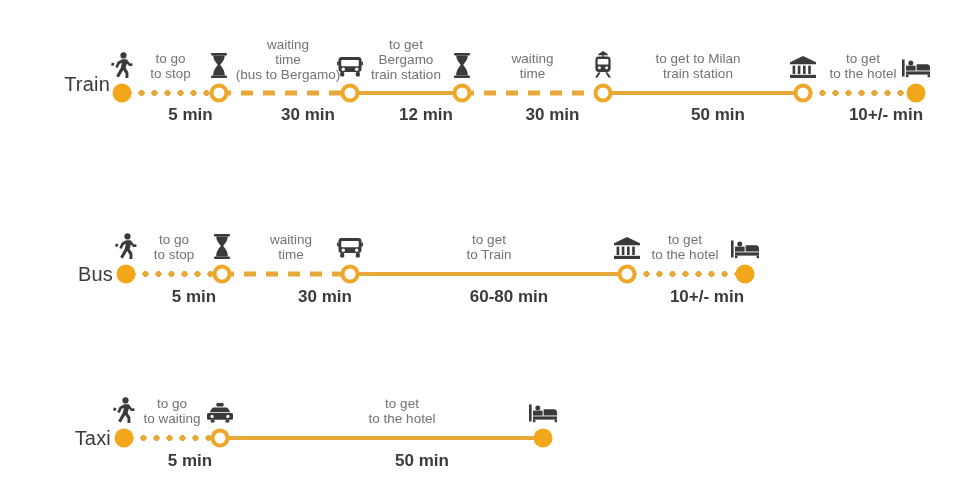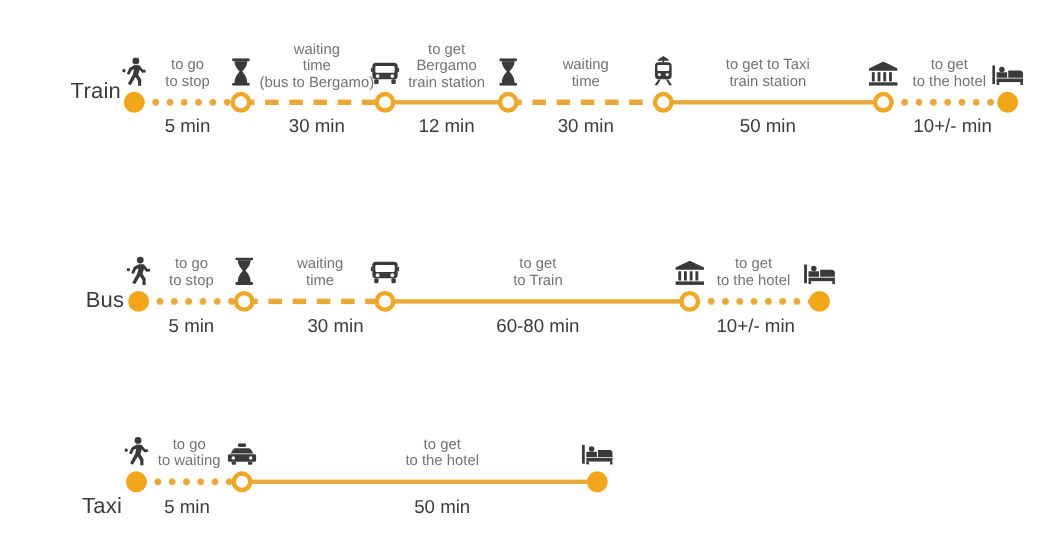--- a/index.html
+++ b/index.html
@@ -71,23 +71,24 @@
     font-size:13.5px;
     line-height:15px;
     color:#737373;
     white-space:nowrap;
   }
   .seg-duration{
     position:absolute;
     transform:translate(-50%,0);
     text-align:left;
     font-size:17px;
-    font-weight:normal;
+    font-weight:bold;
     color:#3b3b3b;
     white-space:nowrap;
+    margin-left:20px;
   }
   .node-icon{
     position:absolute;
     transform:translate(-50%,-100%);
     line-height:0;
   }
   .node-icon svg{display:block;}
 </style>
 </head>
 <body>
@@ -202,21 +203,21 @@
   <div class="seg-caption" style="left:406px;top:37px;">
       <div>to get</div>
       <div>Bergamo</div>
       <div>train station</div>
     </div>
   <div class="seg-caption" style="left:532.5px;top:51px;">
       <div>waiting</div>
       <div>time</div>
     </div>
   <div class="seg-caption" style="left:698px;top:51px;">
-      <div>to get to Taxi</div>
+      <div>to get to Milan</div>
       <div>train station</div>
     </div>
   <div class="seg-caption" style="left:863px;top:51px;">
       <div>to get</div>
       <div>to the hotel</div>
     </div>
 
   <div class="seg-duration" style="left:170.5px;top:105px;">5 min</div>
   <div class="seg-duration" style="left:288px;top:105px;">30 min</div>
   <div class="seg-duration" style="left:406px;top:105px;">12 min</div>
@@ -314,21 +315,21 @@
       <div>to the hotel</div>
     </div>
 
   <div class="seg-duration" style="left:174px;top:112px;">5 min</div>
   <div class="seg-duration" style="left:305px;top:112px;">30 min</div>
   <div class="seg-duration" style="left:489px;top:112px;">60-80 min</div>
   <div class="seg-duration" style="left:687px;top:112px;">10+/- min</div>
 </div>
 
 <div class="journey" id="row-taxi">
-  <div class="mode-label" style="left:111px;top:98px;margin-top:23px;">Taxi</div>
+  <div class="mode-label" style="left:111px;top:98px;">Taxi</div>
 
   <div class="seg-line dotted" style="left:124px;top:98px;width:96px;"></div>
   <div class="seg-line solid" style="left:220px;top:98px;width:323px;"></div>
 
   <div class="node filled" style="left:124px;top:98px;"></div>
   <div class="node hollow" style="left:220px;top:98px;"></div>
   <div class="node filled" style="left:543px;top:98px;"></div>
 
   <div class="node-icon" style="left:124px;top:83px;">
     <svg width="22" height="26" viewBox="0 0 22 26">

